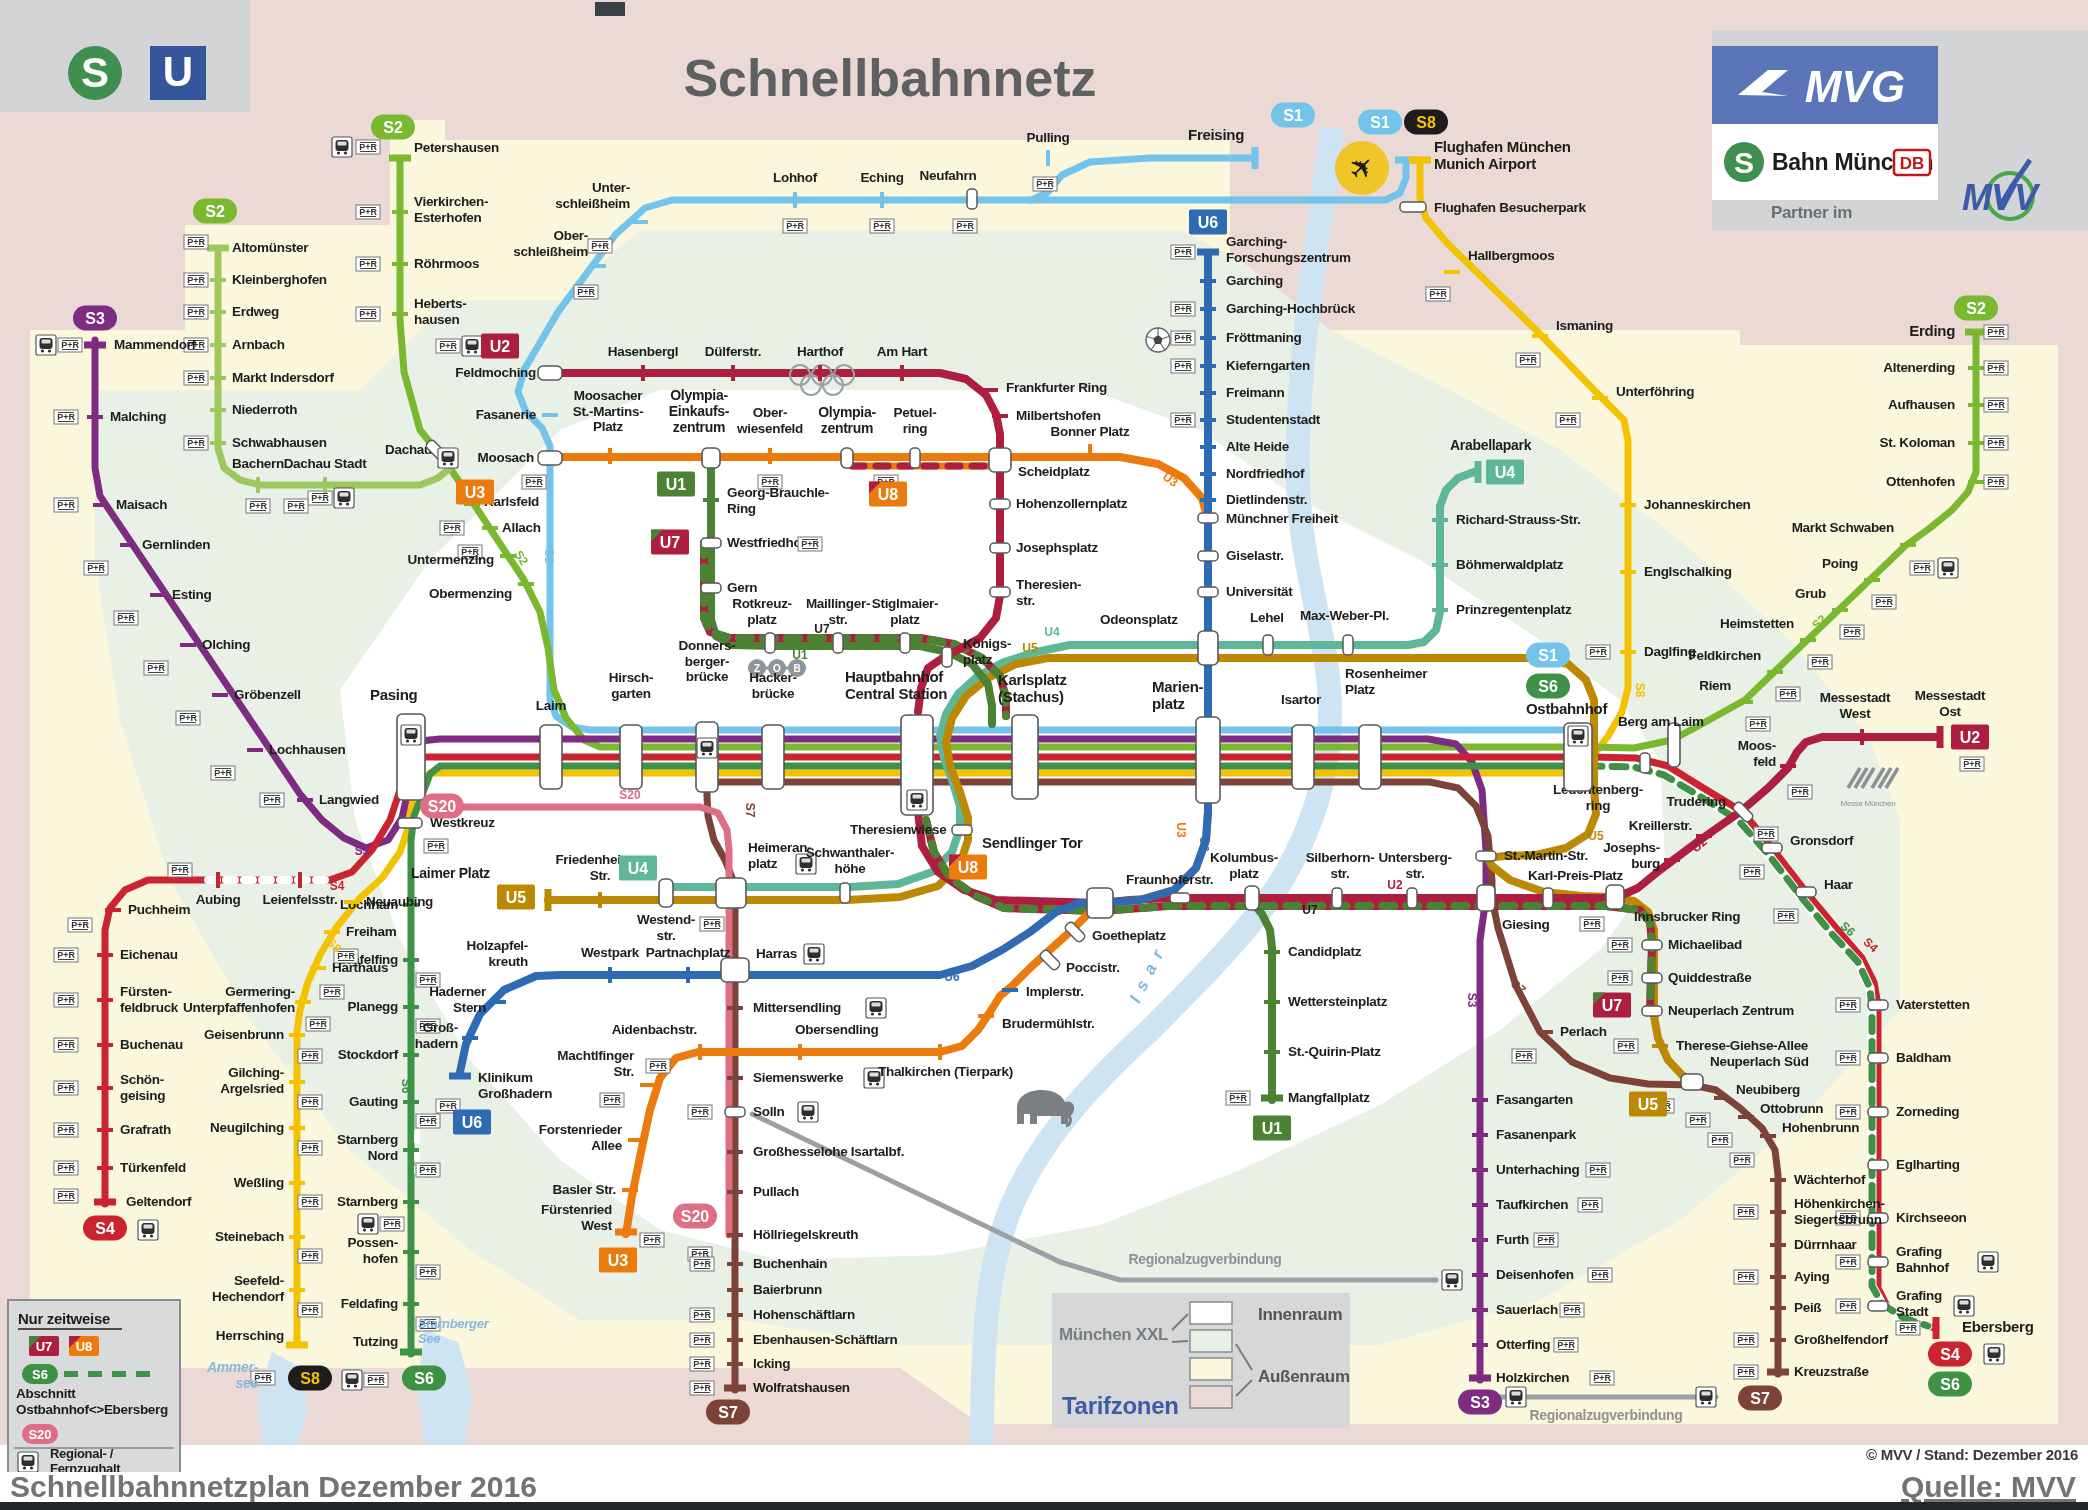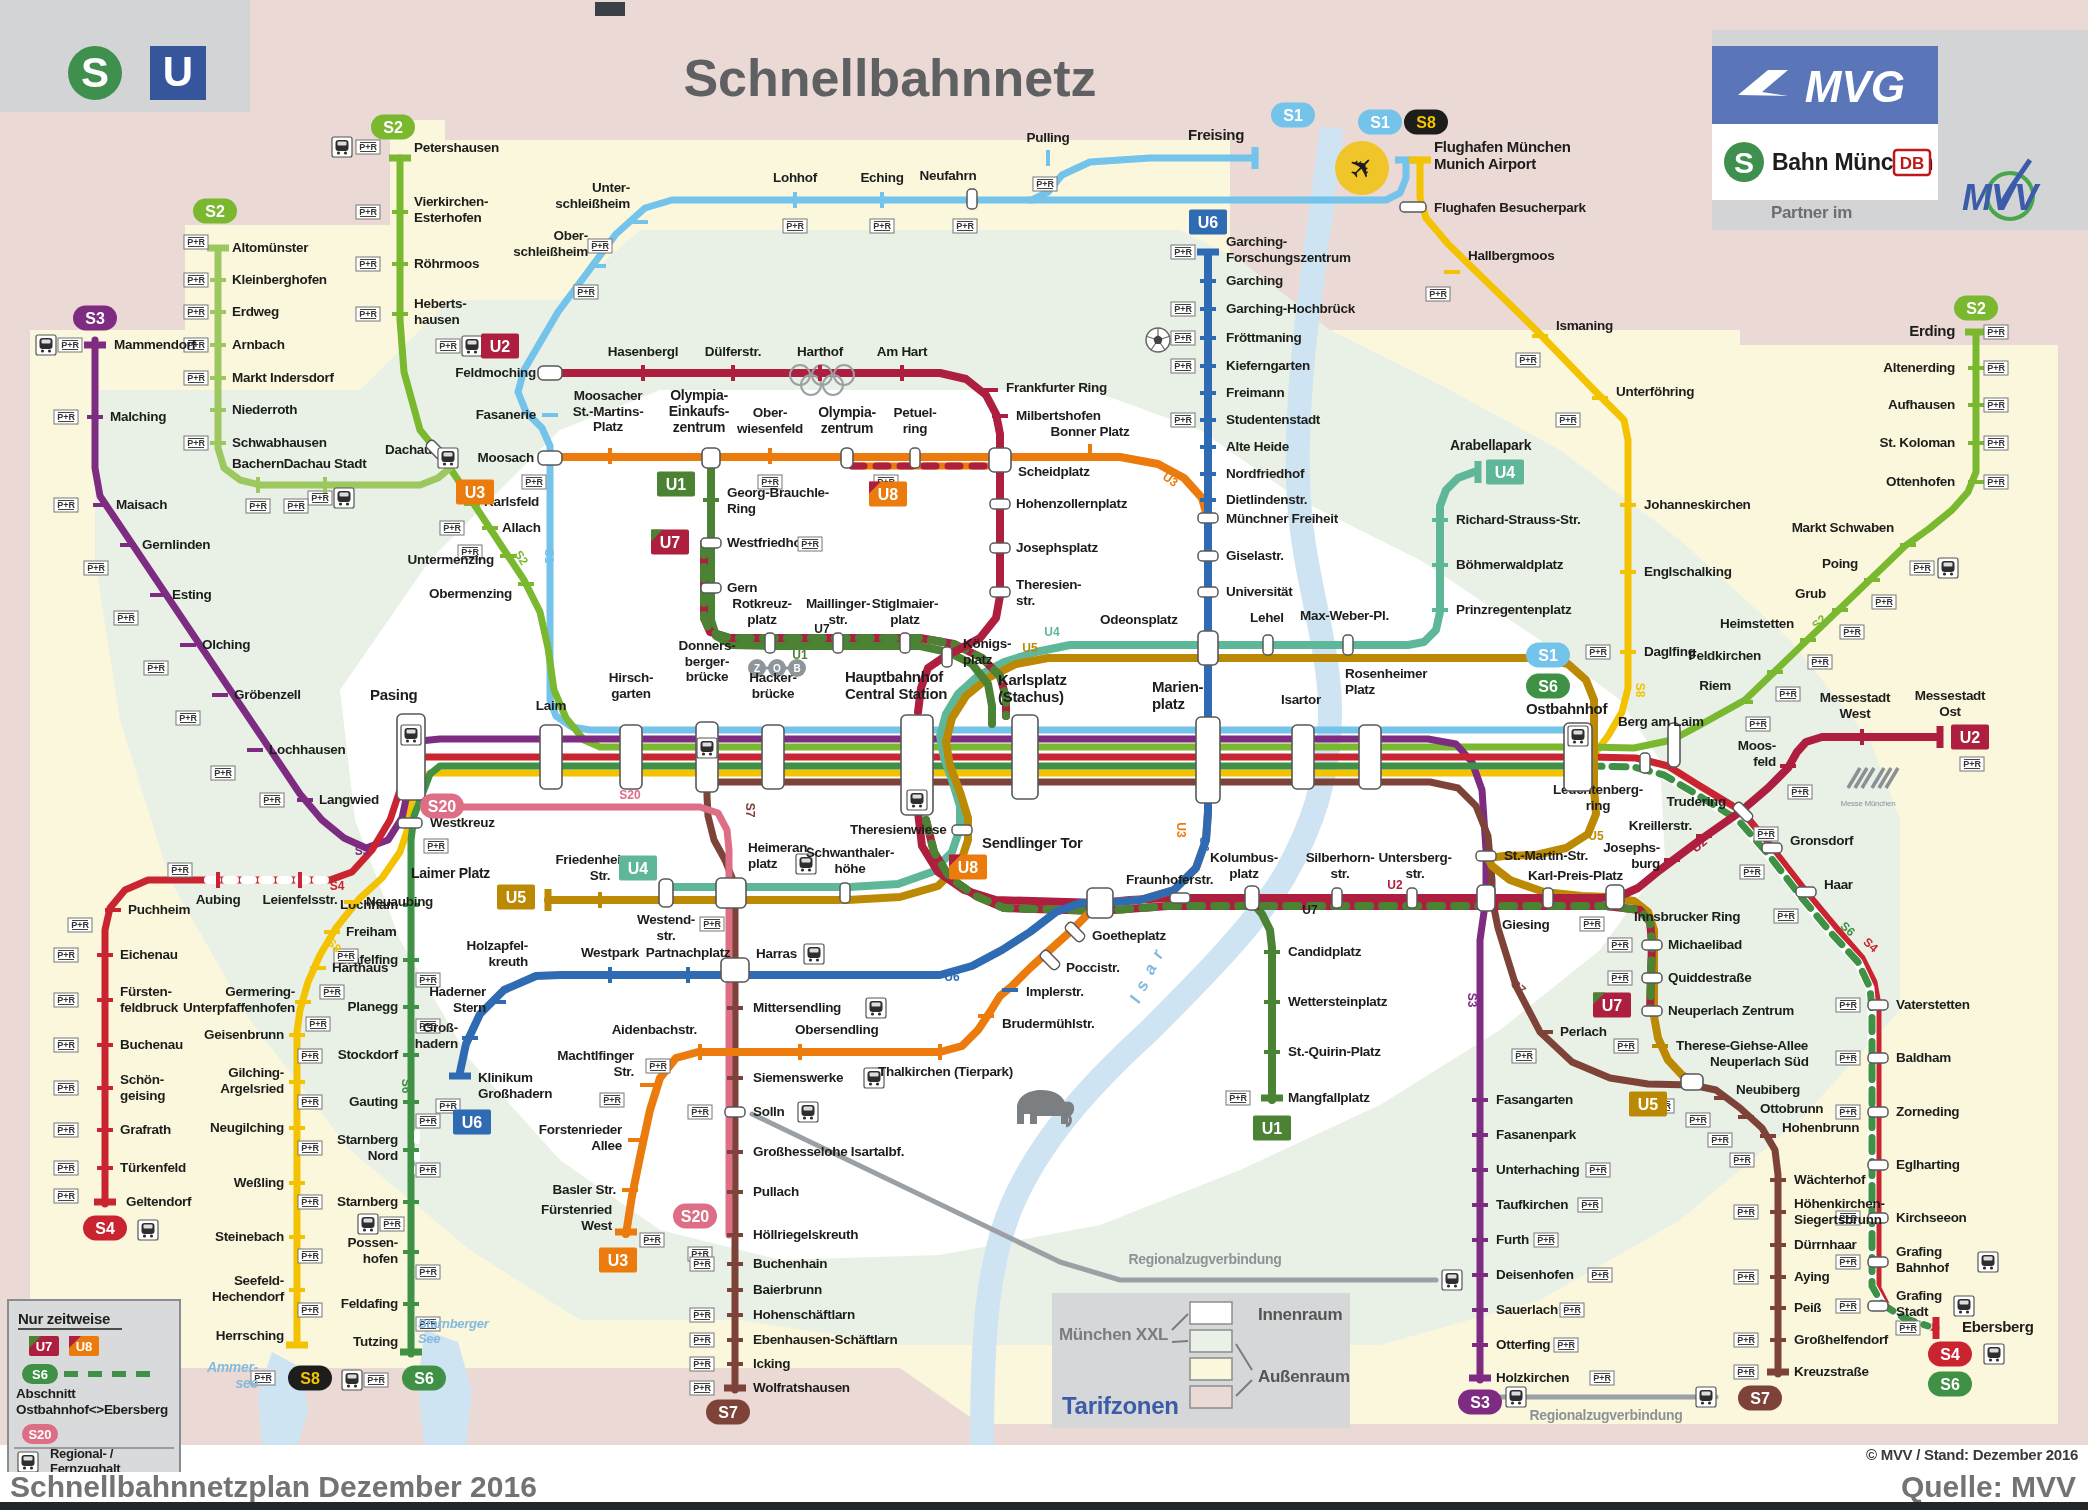--- a/index.html
+++ b/index.html
@@ -1,20 +1,20 @@
 <!DOCTYPE html>
 <html><head>
 <meta charset="utf-8">
 <style>
   html,body{margin:0;padding:0;background:#fff;}
   #stage{position:relative;width:2088px;height:1510px;font-family:"Liberation Sans",sans-serif;overflow:hidden;background:#fff;}
   svg text{font-family:"Liberation Sans","DejaVu Sans",sans-serif;}
   #footerbar{position:absolute;left:0;bottom:8px;width:2088px;height:30px;background:#fff;display:flex;justify-content:space-between;align-items:center;padding:0;box-sizing:border-box;}
   #footerbar span{font-weight:bold;font-size:30px;color:#737373;}
-  #footerbar .l{margin-left:10px;} #footerbar .r{margin-right:12px;}
+  #footerbar .l{margin-left:10px;} #footerbar .r{margin-right:12px;text-decoration:underline;}
   #blackbar{position:absolute;left:0;bottom:0;width:2088px;height:8px;background:#23272b;}
 </style>
 </head>
 <body>
 
 <div id="stage">
   <svg id="map" width="2088" height="1510" viewBox="0 0 2088 1510">
       <g>
         <polygon points="0,0 2088,0 2088,1445 0,1445" fill="#ead9d4"></polygon>
         <polygon points="30,330 185,330 185,225 390,225 390,120 445,120 445,140 1230,140 1230,330 1740,330 1740,345 2058,345 2058,1424 980,1424 900,1368 30,1368" fill="#fbf7dc"></polygon>

